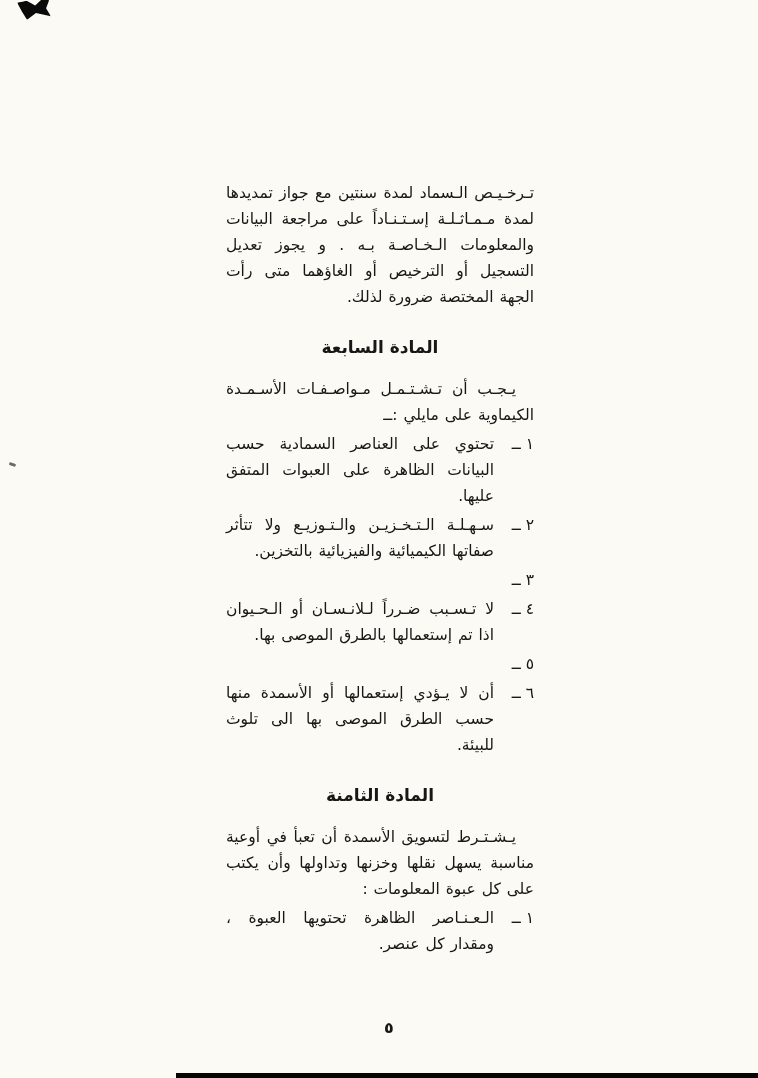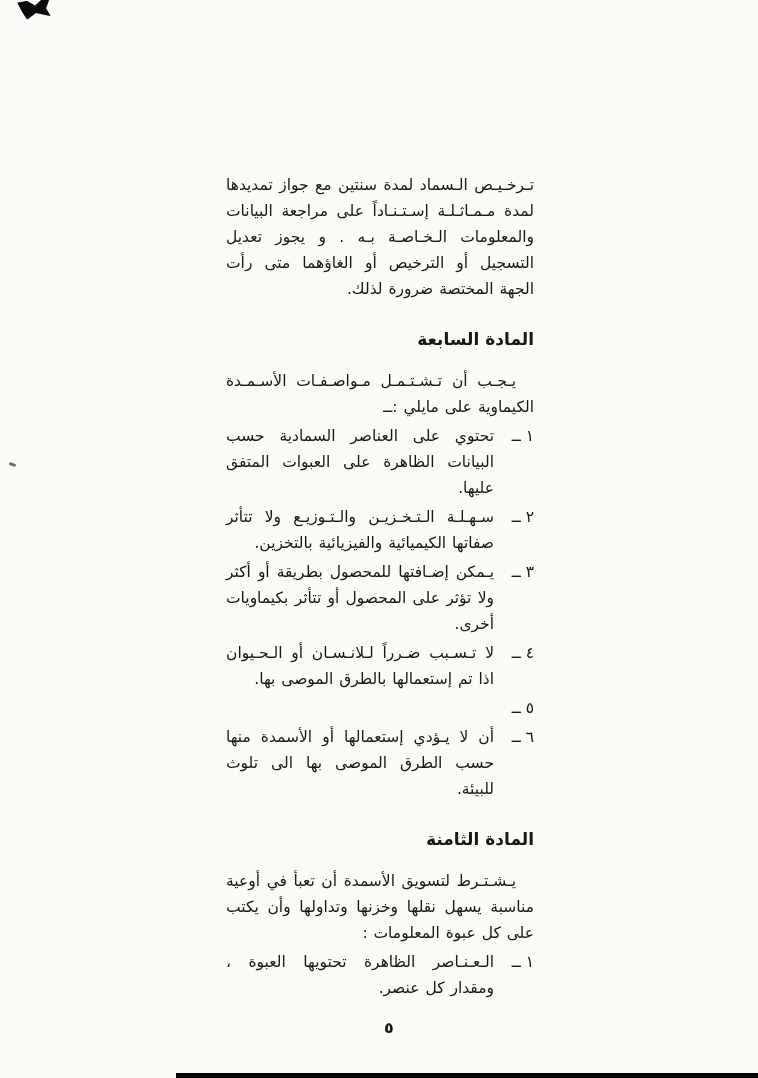--- a/index.html
+++ b/index.html
@@ -45,36 +45,37 @@
     left: 176px;
     bottom: 0;
     width: 582px;
     height: 5px;
     background: #050505;
   }
 
   
   .text-column {
     position: absolute;
-    top: 172px;
+    top: 180px;
     left: 226px;
     width: 308px;
     direction: rtl;
     text-align: justify;
   }
   .para {
     font-size: 15.5px;
     line-height: 26px;
     text-align: justify;
     word-spacing: 1px;
   }
   .para.indent { text-indent: 18px; }
   .heading {
     font-size: 17px;
     font-weight: bold;
+    text-align: center;
     line-height: 26px;
     margin: 24px 0 16px 0;
   }
   .item {
     display: flex;
     direction: rtl;
     margin-top: 3px;
     font-size: 15.5px;
     line-height: 26px;
   }
@@ -117,21 +118,20 @@
     <div class="item">
       <span class="marker">١ ــ</span>
       <span class="text">تحتوي على العناصر السمادية حسب البيانات الظاهرة على العبوات المتفق عليها.</span>
     </div>
     <div class="item">
       <span class="marker">٢ ــ</span>
       <span class="text">سـهـلـة الـتـخـزيـن والـتـوزيـع ولا تتأثر صفاتها الكيميائية والفيزيائية بالتخزين.</span>
     </div>
     <div class="item">
       <span class="marker">٣ ــ</span>
-      <span class="text">يـمكن إضـافتها للمحصول بطريقة أو أكثر ولا تؤثر على المحصول أو تتأثر بكيماويات أخرى.</span>
     </div>
     <div class="item">
       <span class="marker">٤ ــ</span>
       <span class="text">لا تـسـبب ضـرراً لـلانـسـان أو الـحـيوان اذا تم إستعمالها بالطرق الموصى بها.</span>
     </div>
     <div class="item">
       <span class="marker">٥ ــ</span>
     </div>
     <div class="item">
       <span class="marker">٦ ــ</span>

